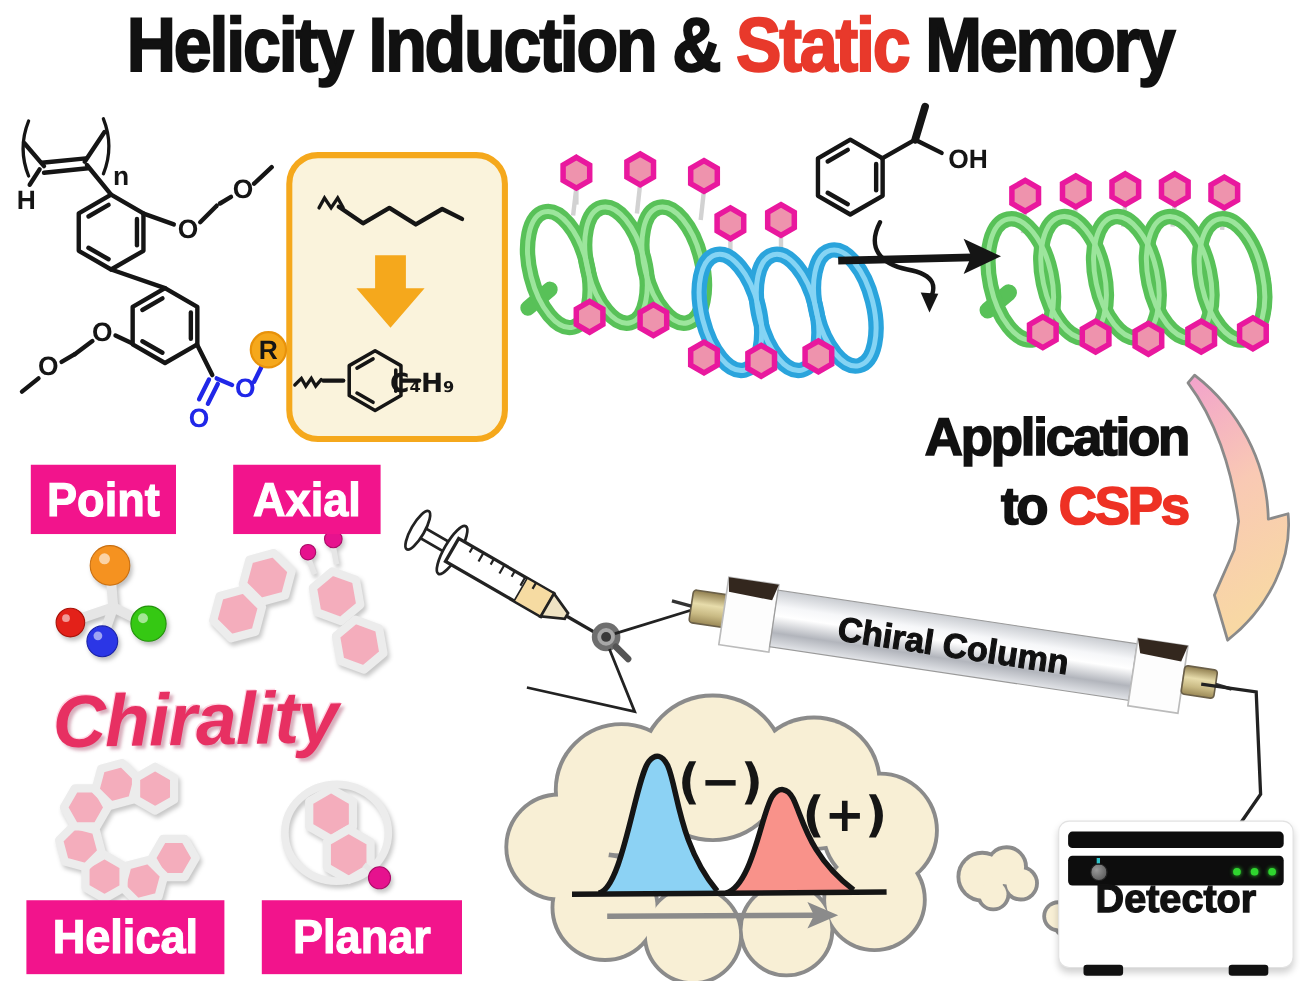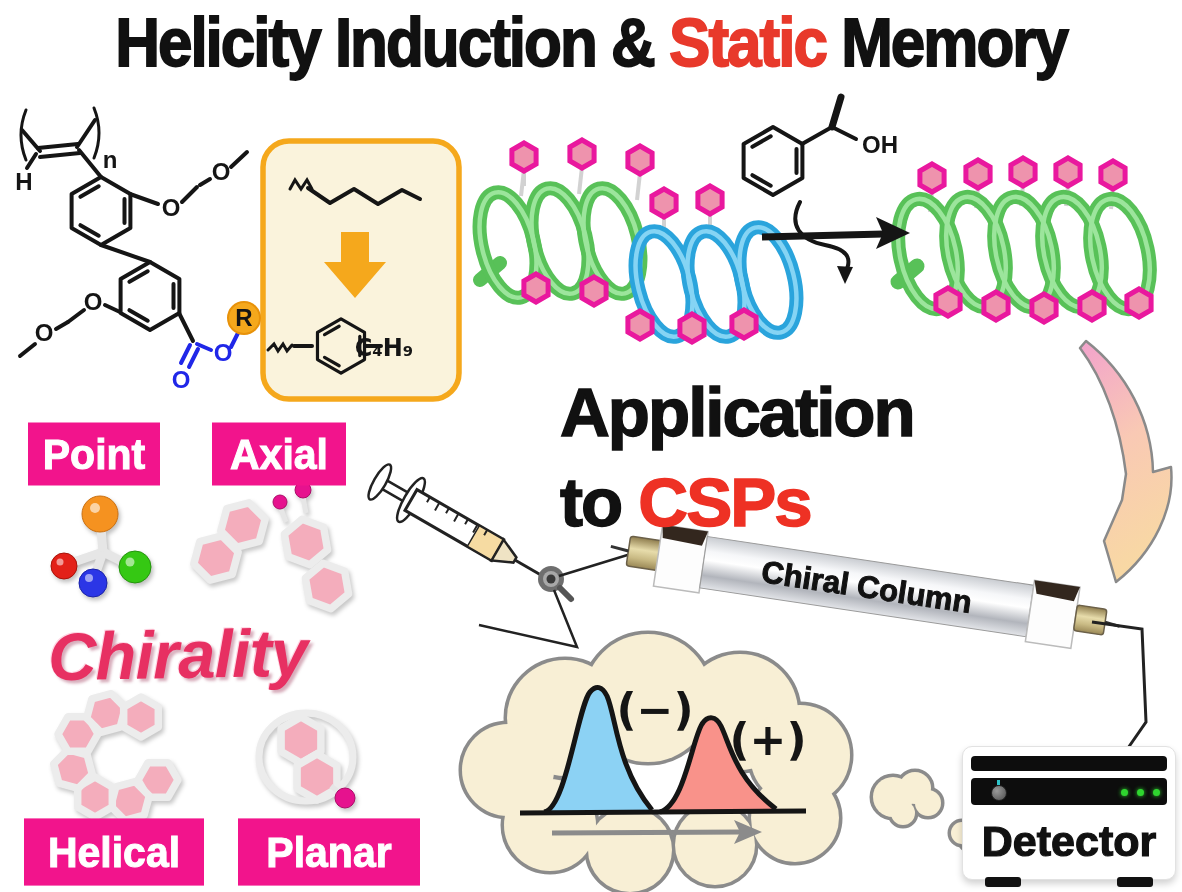--- a/index.html
+++ b/index.html
@@ -5,44 +5,44 @@
   html,body{margin:0;padding:0;background:#fff;}
   .canvas{position:relative;width:1182px;height:892px;background:#fff;overflow:hidden;
           font-family:"Liberation Sans",sans-serif;}
   .canvas svg{position:absolute;left:0;top:0;}
   
   .title{position:absolute;top:2px;left:0;width:1182px;text-align:center;
          font-size:62px;font-weight:bold;letter-spacing:-2px;color:#111;
          transform:scaleY(1.12);transform-origin:top center;
          -webkit-text-stroke:1.6px currentColor;white-space:nowrap;}
   .title .red{color:#e8392b;-webkit-text-stroke:1.6px #e8392b;}
-  .app{position:absolute;left:560px;top:368px;width:520px;text-align:left;
-       font-size:69px;font-weight:bold;letter-spacing:-2px;color:#111;line-height:1.3;
+  .app{position:absolute;left:560px;top:368px;width:520px;text-align:right;
+       font-size:48px;font-weight:bold;letter-spacing:-2px;color:#111;line-height:1.3;
        -webkit-text-stroke:1.5px currentColor;}
   .app .red{color:#ee3124;margin-top:36px;-webkit-text-stroke:1.5px #ee3124;}
   .chirality{position:absolute;left:48px;top:616px;font-size:67px;font-weight:bold;
        font-style:italic;color:#e73062;letter-spacing:-1px;
        text-shadow:3px 3px 3px rgba(140,20,60,.35), -1px -1px 0 #ffd7e4;
        transform:rotate(-1deg);}
   .badge{position:absolute;background:#f2148c;color:#fff;display:flex;
        align-items:center;justify-content:center;font-weight:bold;font-size:41px;
        -webkit-text-stroke:1px #fff;transform:scaleY(1.05);}
   
   .detector{position:absolute;left:962px;top:746px;width:212px;height:132px;
        background:#fff;border:1px solid #e2e2e2;border-radius:10px;
        box-shadow:0 4px 7px rgba(0,0,0,.18);}
   .det-strip1{position:absolute;left:8px;top:9px;width:196px;height:15px;background:#0d0d0d;border-radius:4px;}
   .det-strip2{position:absolute;left:8px;top:31px;width:196px;height:27px;background:#0d0d0d;border-radius:4px;}
   .det-knob{position:absolute;left:20px;top:7px;width:14px;height:14px;border-radius:50%;
        background:radial-gradient(circle at 35% 35%, #9a9a9a, #4d4d4d);border:1px solid #222;}
   .det-ind{position:absolute;left:26px;top:2px;width:3px;height:5px;background:#2cc3c9;}
   .det-led{position:absolute;top:11px;width:7px;height:7px;border-radius:50%;background:#2fd52f;
        box-shadow:0 0 4px #2fd52f;}
-  .det-label{position:absolute;left:0;top:70px;width:100%;text-align:center;
-       font-size:43px;font-weight:bold;color:#111;-webkit-text-stroke:1.2px #111;}
+  .det-label{position:absolute;left:0;top:49px;width:100%;text-align:center;
+       font-size:36px;font-weight:bold;color:#111;-webkit-text-stroke:1.2px #111;}
   .det-foot{position:absolute;bottom:-8px;width:36px;height:10px;background:#111;border-radius:3px;}
   
   .chem{stroke:#151515;stroke-width:4;fill:none;stroke-linecap:round;stroke-linejoin:round;}
   .chem3{stroke:#151515;stroke-width:3;fill:none;stroke-linecap:round;}
   .bluechem{stroke:#2027e8;}
   text.atom{font-weight:bold;font-size:24px;fill:#151515;text-anchor:middle;}
   text.atomblue{fill:#2027e8;}
   use.ph{fill:#ee93ad;stroke:#e9189e;stroke-width:5;}
   line.stick{stroke:#d2d2d2;stroke-width:4;}
   use.coilg{stroke:#58c158;stroke-width:14;fill:none;}

